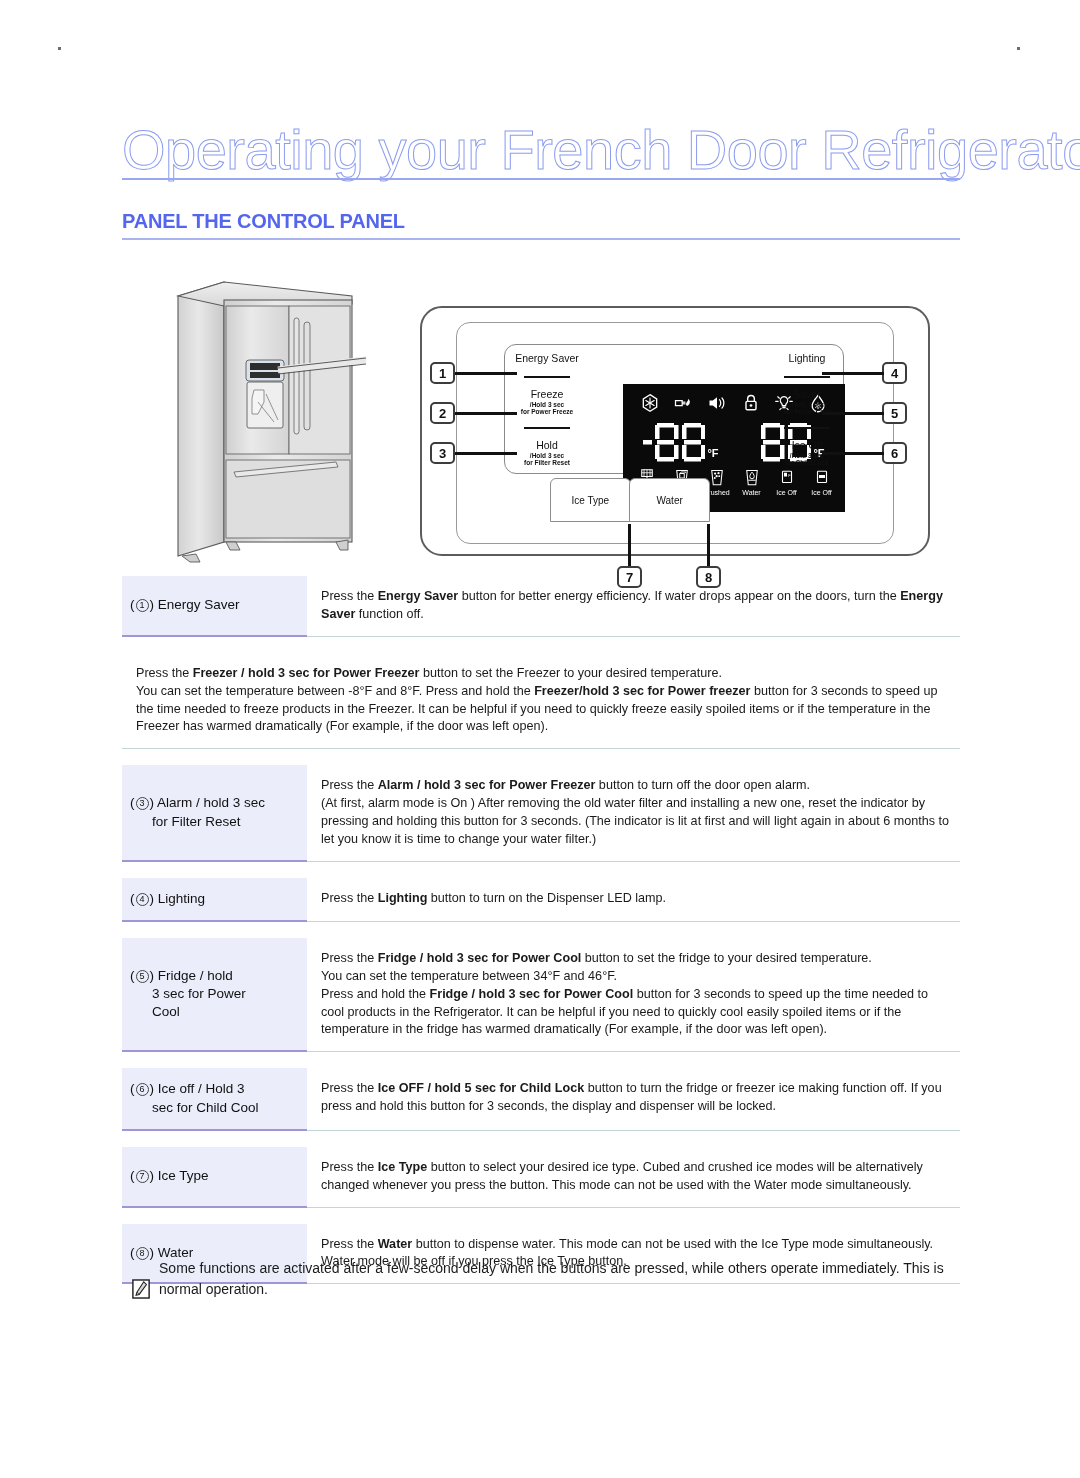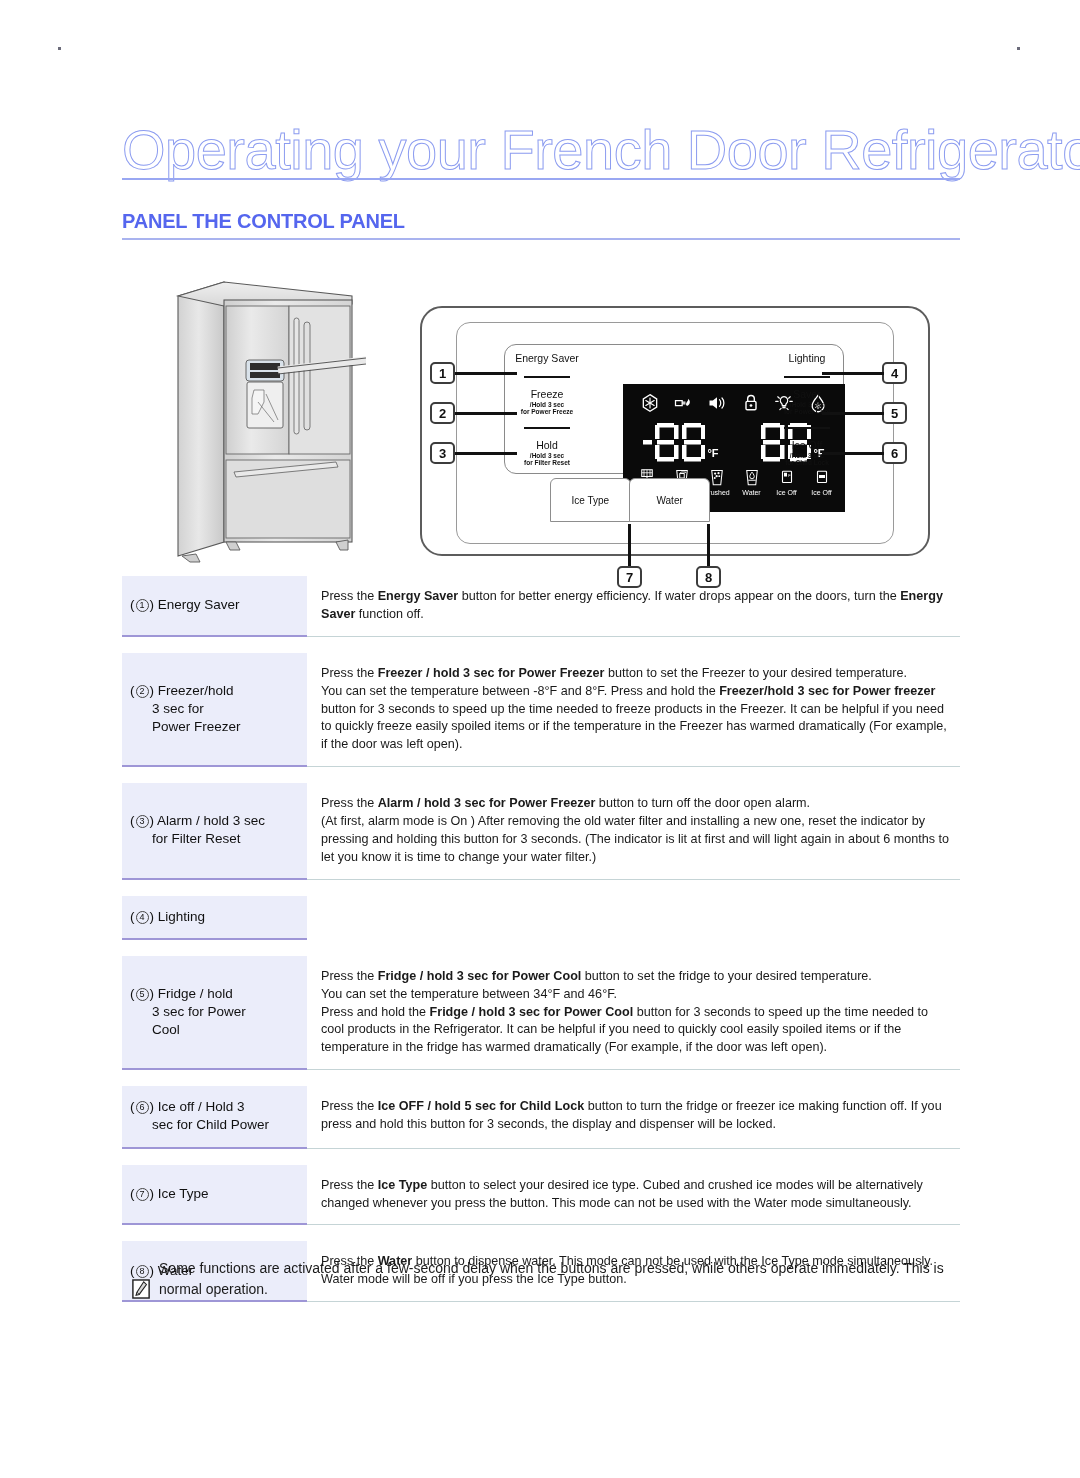--- a/index.html
+++ b/index.html
@@ -480,49 +480,47 @@
 
   <div class="desc-table" id="desc-table">
       <div class="desc-row">
         <div class="desc-left">
           <div class="desc-left-inner">(<span class="num-circle">1</span>) Energy Saver</div>
         </div>
         <div class="desc-right">Press the <b>Energy Saver</b> button for better energy efficiency. If water drops appear on the doors, turn the <b>Energy Saver</b> function off.</div>
       </div>
       <div class="row-gap"></div>
       <div class="desc-row">
-        <div class="desc-left">
-          <div class="desc-left-inner">(<span class="num-circle">2</span>) Freezer/hold<br><span style="padding-left:22px">3 sec for</span><br><span style="padding-left:22px">Power Freezer</span></div>
-        </div>
         <div class="desc-right">Press the <b>Freezer / hold 3 sec for Power Freezer</b> button to set the Freezer to your desired temperature.<br>You can set the temperature between -8°F and 8°F. Press and hold the <b>Freezer/hold 3 sec for Power freezer</b> button for 3 seconds to speed up the time needed to freeze products in the Freezer. It can be helpful if you need to quickly freeze easily spoiled items or if the temperature in the Freezer has warmed dramatically (For example, if the door was left open).</div>
       </div>
       <div class="row-gap"></div>
       <div class="desc-row">
         <div class="desc-left">
           <div class="desc-left-inner">(<span class="num-circle">3</span>) Alarm / hold 3 sec<br><span style="padding-left:22px">for Filter Reset</span></div>
         </div>
         <div class="desc-right">Press the <b>Alarm / hold 3 sec for Power Freezer</b> button to turn off the door open alarm.<br>(At first, alarm mode is On ) After removing the old water filter and installing a new one, reset the indicator by pressing and holding this button for 3 seconds. (The indicator is lit at first and will light again in about 6 months to let you know it is time to change your water filter.)</div>
       </div>
       <div class="row-gap"></div>
       <div class="desc-row">
         <div class="desc-left">
           <div class="desc-left-inner">(<span class="num-circle">4</span>) Lighting</div>
         </div>
+        <div class="desc-right">Press the <b>Lighting</b> button to turn on the Dispenser LED lamp.</div>
       </div>
       <div class="row-gap"></div>
       <div class="desc-row">
         <div class="desc-left">
           <div class="desc-left-inner">(<span class="num-circle">5</span>) Fridge / hold<br><span style="padding-left:22px">3 sec for Power</span><br><span style="padding-left:22px">Cool</span></div>
         </div>
         <div class="desc-right">Press the <b>Fridge / hold 3 sec for Power Cool</b> button to set the fridge to your desired temperature.<br>You can set the temperature between 34°F and 46°F.<br>Press and hold the <b>Fridge / hold 3 sec for Power Cool</b> button for 3 seconds to speed up the time needed to cool products in the Refrigerator. It can be helpful if you need to quickly cool easily spoiled items or if the temperature in the fridge has warmed dramatically (For example, if the door was left open).</div>
       </div>
       <div class="row-gap"></div>
       <div class="desc-row">
         <div class="desc-left">
-          <div class="desc-left-inner">(<span class="num-circle">6</span>) Ice off / Hold  3<br><span style="padding-left:22px">sec for Child Power</span></div>
+          <div class="desc-left-inner">(<span class="num-circle">6</span>) Ice off / Hold  3<br><span style="padding-left:22px">sec for Child Cool</span></div>
         </div>
         <div class="desc-right">Press the <b>Ice OFF / hold 5 sec for Child Lock</b> button to turn the fridge or freezer ice making function off. If you press and hold this button for 3 seconds, the display and dispenser will be locked.</div>
       </div>
       <div class="row-gap"></div>
       <div class="desc-row">
         <div class="desc-left">
           <div class="desc-left-inner">(<span class="num-circle">7</span>) Ice Type</div>
         </div>
         <div class="desc-right">Press the <b>Ice Type</b> button to select your desired ice type. Cubed and crushed ice modes will be alternatively changed whenever you press the button. This mode can not be used with the Water mode simultaneously.</div>
       </div>

